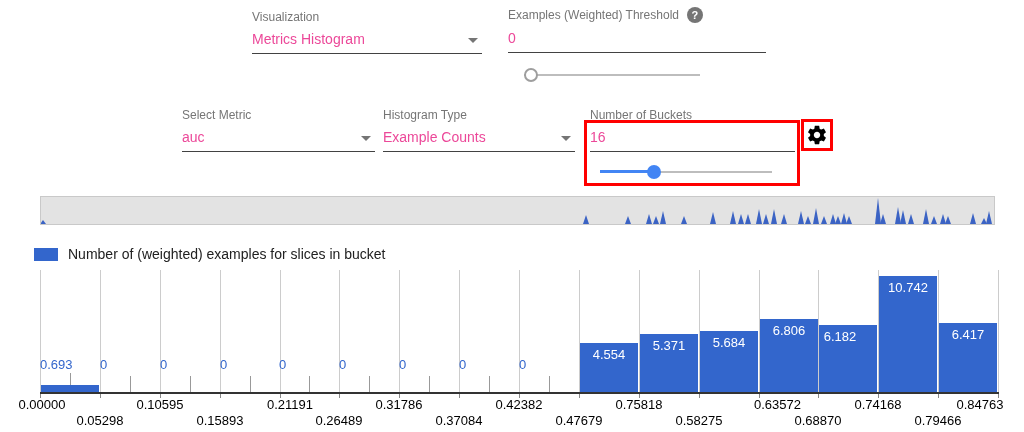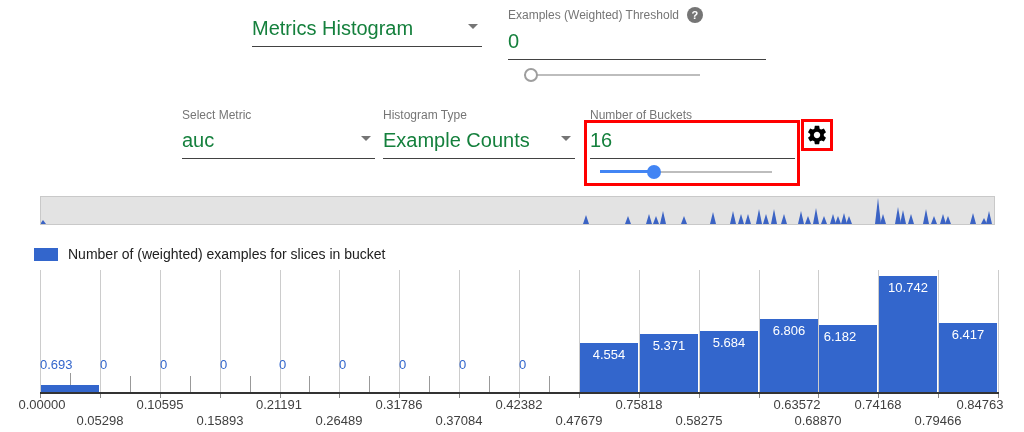--- a/index.html
+++ b/index.html
@@ -2,21 +2,21 @@
 <html><head>
 <meta charset="utf-8">
 <style>
   html,body{margin:0;padding:0;background:#fff}
   #page{position:relative;width:1024px;height:432px;background:#fff;
         font-family:"Liberation Sans",sans-serif;overflow:hidden}
 
   .field{position:absolute}
   .f-label{font-size:12px;color:#757575;white-space:nowrap}
   .label-row{display:flex;align-items:center;height:17px}
-  .f-value{position:relative;margin-top:5px;font-size:20px;color:#15803d;
+  .f-value{position:relative;margin-top:5px;font-size:14px;color:#ec4899;
            padding:2px 0 6px 0;border-bottom:1px solid #424242;white-space:nowrap}
   .dd-arrow{position:absolute;right:4px;top:9px;width:0;height:0;
             border-left:5px solid transparent;border-right:5px solid transparent;
             border-top:5px solid #757575}
   .help{display:inline-block;width:16px;height:16px;border-radius:50%;background:#757575;
         color:#fff;font-size:11px;font-weight:bold;text-align:center;line-height:16px;
         margin-left:8px;flex:0 0 auto}
 
   .slider{position:absolute;height:16px}
   .track{position:absolute;top:7px;left:0;right:0;height:2px;background:#bdbdbd}
@@ -34,30 +34,31 @@
   #legend .swatch{width:24px;height:13px;background:#3366cc;margin-right:10px}
   #legend .ltext{font-size:14px;color:#212121;white-space:nowrap}
 
   #chart-layer{position:absolute;left:0;top:0;width:1024px;height:432px}
   .gridline{position:absolute;width:1px;background:#cccccc}
   .baseline{position:absolute;background:#333333}
   .bar{position:absolute;background:#3366cc}
   .ann-in{position:absolute;color:#ffffff;font-size:13px;text-align:center;white-space:nowrap}
   .ann-out{position:absolute;color:#3366cc;font-size:13px;text-align:left;white-space:nowrap}
   .stem{position:absolute;width:1px;background:#999999}
-  .xlab{position:absolute;font-size:13px;color:#404040;text-align:center;width:84px;white-space:nowrap}
+  .xlab{position:absolute;font-size:13px;color:#000000;text-align:center;width:84px;white-space:nowrap}
   .tick{position:absolute;width:1px;height:4px;background:#888888}
   .gear{display:block;margin:2px auto 0 auto}
 </style>
 </head>
 <body>
 
 <div id="page">
 
   <div class="field" style="left:252px;top:10px;width:230px">
+    <div class="f-label">Visualization</div>
     <div class="f-value">
       <span>Metrics Histogram</span>
       <span class="dd-arrow"></span>
     </div>
   </div>
 
   <div class="field" style="left:508px;top:6px;width:258px">
     <div class="label-row">
       <span class="f-label">Examples (Weighted) Threshold</span>
       <span class="help">?</span>
@@ -161,21 +162,21 @@
       <div class="tick" style="left: 100px; top: 394px;"></div>
       <div class="xlab" style="left: 58px; top: 413px;">0.05298</div>
       <div class="gridline" style="left: 160px; top: 270px; height: 122px;"></div>
       <div class="tick" style="left: 160px; top: 394px;"></div>
       <div class="xlab" style="left: 118px; top: 397px;">0.10595</div>
       <div class="gridline" style="left: 220px; top: 270px; height: 122px;"></div>
       <div class="tick" style="left: 220px; top: 394px;"></div>
       <div class="xlab" style="left: 178px; top: 413px;">0.15893</div>
       <div class="gridline" style="left: 280px; top: 270px; height: 122px;"></div>
       <div class="tick" style="left: 280px; top: 394px;"></div>
-      <div class="xlab" style="left: 237px; top: 397px;">0.21191</div>
+      <div class="xlab" style="left: 248px; top: 397px;">0.21191</div>
       <div class="gridline" style="left: 339px; top: 270px; height: 122px;"></div>
       <div class="tick" style="left: 339px; top: 394px;"></div>
       <div class="xlab" style="left: 297px; top: 413px;">0.26489</div>
       <div class="gridline" style="left: 399px; top: 270px; height: 122px;"></div>
       <div class="tick" style="left: 399px; top: 394px;"></div>
       <div class="xlab" style="left: 357px; top: 397px;">0.31786</div>
       <div class="gridline" style="left: 459px; top: 270px; height: 122px;"></div>
       <div class="tick" style="left: 459px; top: 394px;"></div>
       <div class="xlab" style="left: 417px; top: 413px;">0.37084</div>
       <div class="gridline" style="left: 519px; top: 270px; height: 122px;"></div>
@@ -185,21 +186,21 @@
       <div class="tick" style="left: 579px; top: 394px;"></div>
       <div class="xlab" style="left: 537px; top: 413px;">0.47679</div>
       <div class="gridline" style="left: 639px; top: 270px; height: 122px;"></div>
       <div class="tick" style="left: 639px; top: 394px;"></div>
       <div class="xlab" style="left: 597px; top: 397px;">0.75818</div>
       <div class="gridline" style="left: 699px; top: 270px; height: 122px;"></div>
       <div class="tick" style="left: 699px; top: 394px;"></div>
       <div class="xlab" style="left: 657px; top: 413px;">0.58275</div>
       <div class="gridline" style="left: 759px; top: 270px; height: 122px;"></div>
       <div class="tick" style="left: 759px; top: 394px;"></div>
-      <div class="xlab" style="left: 755px; top: 397px;">0.63572</div>
+      <div class="xlab" style="left: 717px; top: 397px; text-align: right;">0.63572</div>
       <div class="gridline" style="left: 818px; top: 270px; height: 122px;"></div>
       <div class="tick" style="left: 818px; top: 394px;"></div>
       <div class="xlab" style="left: 776px; top: 413px;">0.68870</div>
       <div class="gridline" style="left: 878px; top: 270px; height: 122px;"></div>
       <div class="tick" style="left: 878px; top: 394px;"></div>
       <div class="xlab" style="left: 836px; top: 397px;">0.74168</div>
       <div class="gridline" style="left: 938px; top: 270px; height: 122px;"></div>
       <div class="tick" style="left: 938px; top: 394px;"></div>
       <div class="xlab" style="left: 896px; top: 413px;">0.79466</div>
       <div class="gridline" style="left: 998px; top: 270px; height: 122px;"></div>

